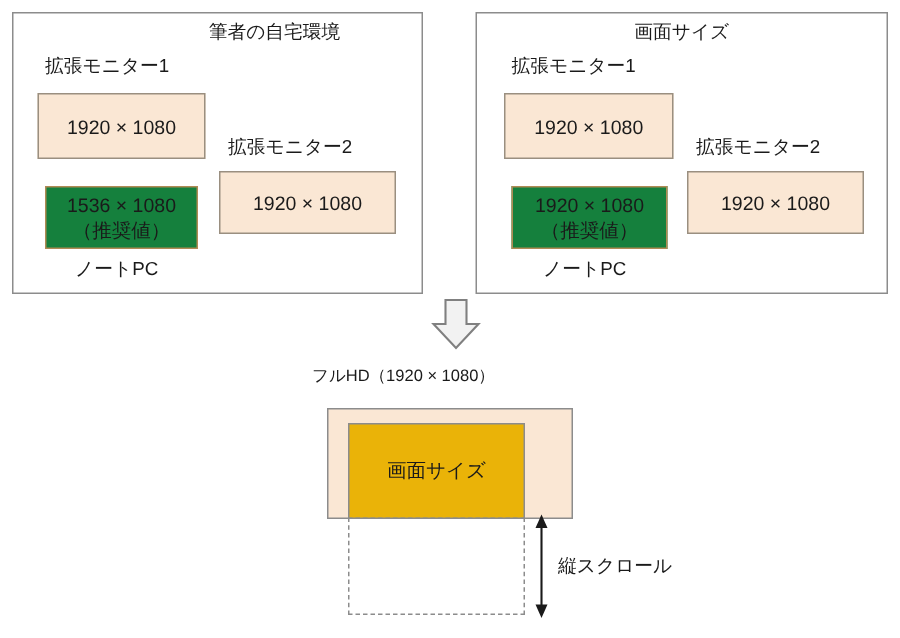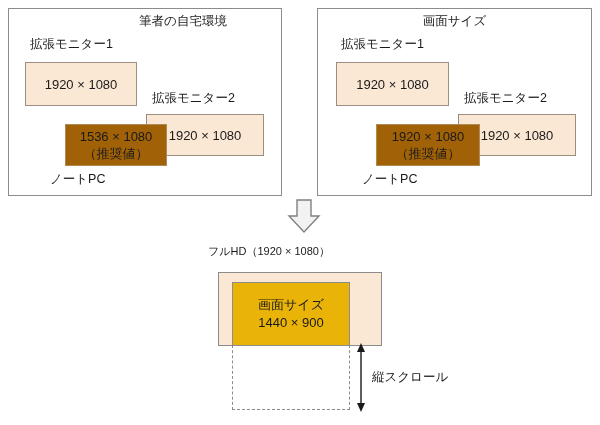--- a/index.html
+++ b/index.html
@@ -51,23 +51,22 @@
     background: #fae7d4;
     display: flex;
     flex-direction: column;
     align-items: center;
     justify-content: center;
     font-size: 13px;
     line-height: 17px;
     white-space: nowrap;
   }
   .mon.laptop {
-    background: #a16207;
+    background: #15803d;
     border-color: #b08a55;
-    margin-left: 35px;
   }
   .mon .l2 { font-size: 13px; }
 
   
   .down-arrow { position: absolute; }
 
   
   .fullhd-label {
     position: absolute;
     font-size: 11px;
@@ -169,21 +168,20 @@
       <polygon points="10,1 24,1 24,17 32,17 17,33 2,17 10,17" fill="#f2f2f2" stroke="#808080" stroke-width="1.4" stroke-linejoin="miter"></polygon>
     </svg>
   </div>
 
   <div class="fullhd-label" style="left:208px; top:243px;">フルHD（1920 × 1080）</div>
 
   <div class="fullhd-box" style="left:218px; top:272px; width:164px; height:74px;"></div>
 
   <div class="screen-box" style="left:232px; top:282px; width:118px; height:64px;">
     <span>画面サイズ</span>
-    <span>1440 × 900</span>
   </div>
 
   <div class="dashed-box" style="left:232px; top:345px; width:118px; height:65px;"></div>
 
   <svg class="svg-layer">
     <g>
       <line x1="361" y1="348" x2="361" y2="407" stroke="#1a1a1a" stroke-width="1.4"></line>
       <polygon points="361,343 357,352 365,352" fill="#1a1a1a"></polygon>
       <polygon points="361,412 357,403 365,403" fill="#1a1a1a"></polygon>
     </g>

